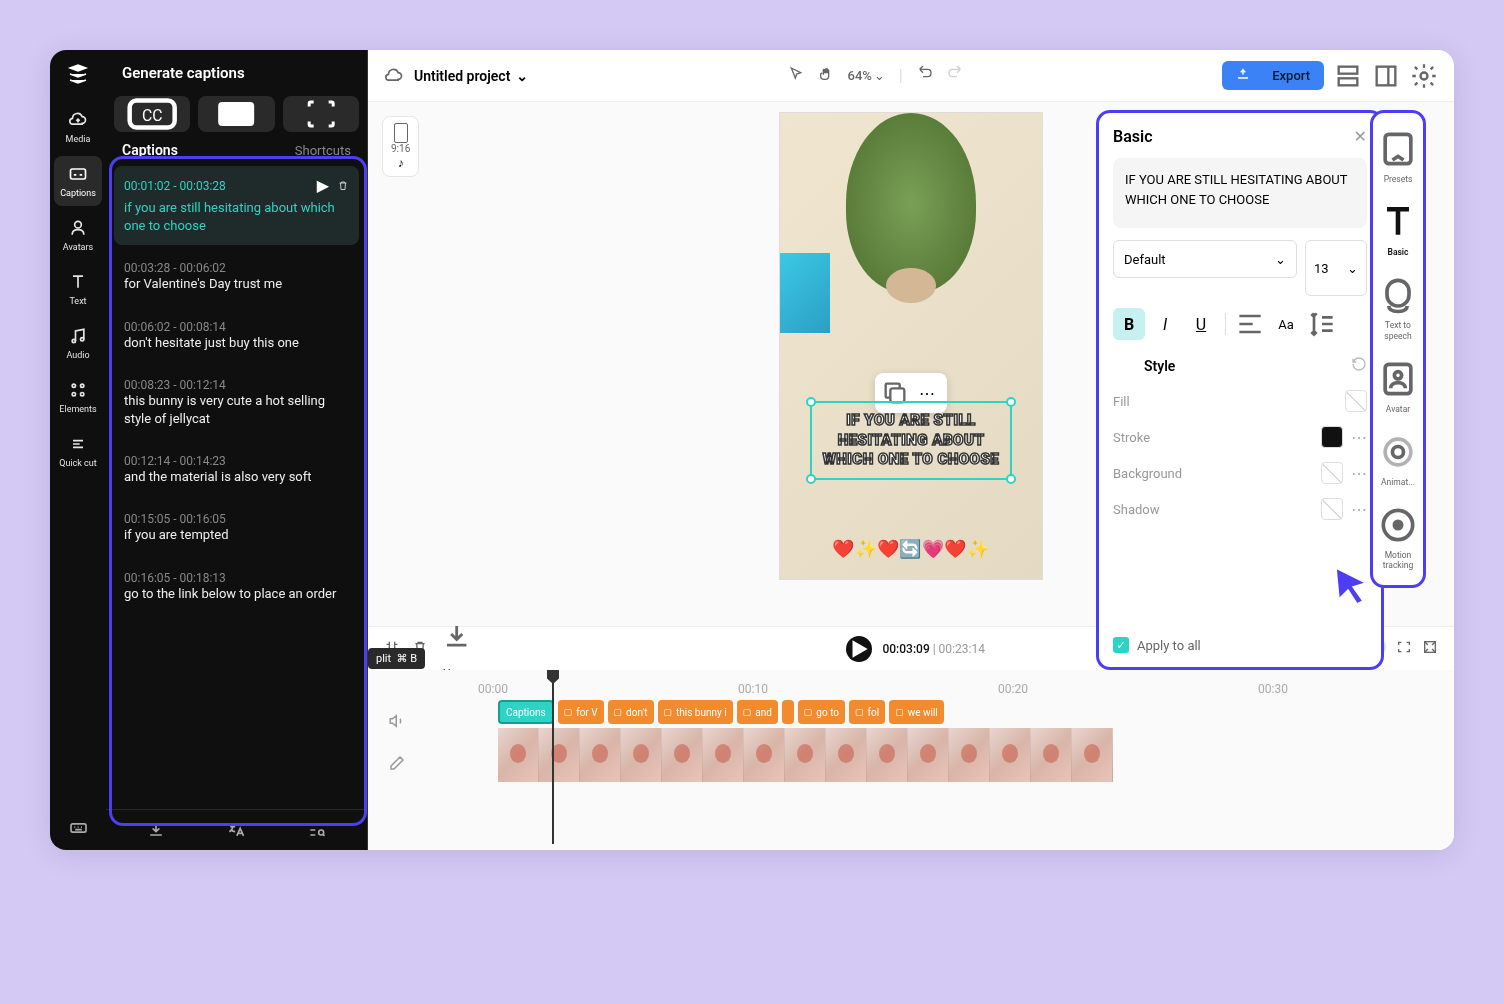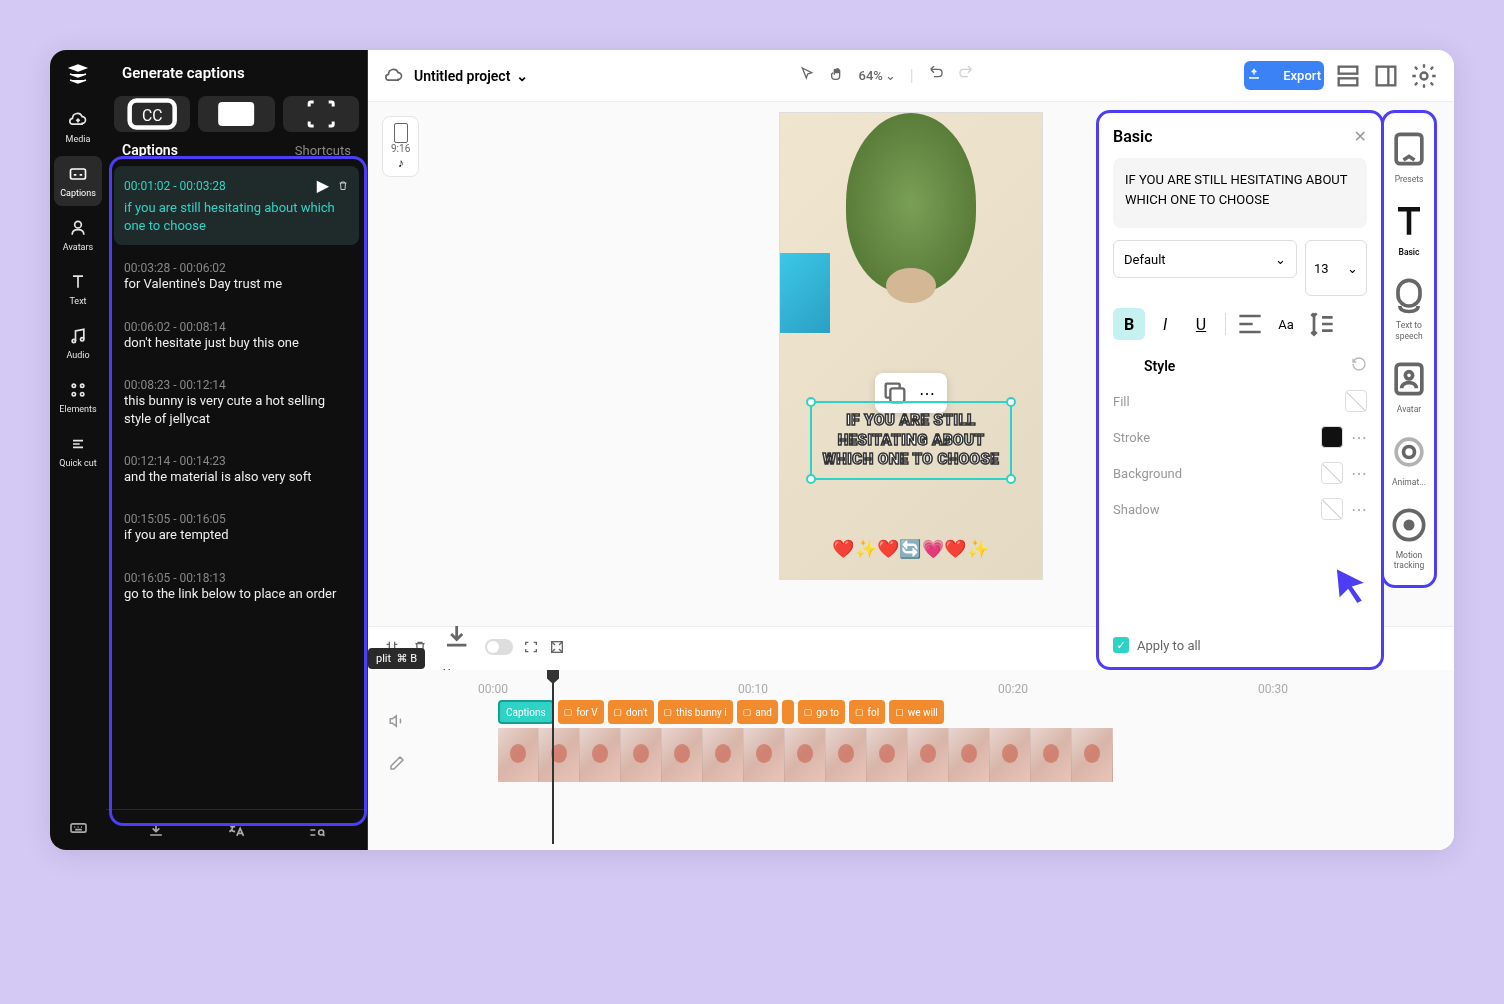--- a/index.html
+++ b/index.html
@@ -38,21 +38,21 @@
     .footer-icon { width: 20px; height: 20px; color: #aaa; }
     
     .main-area { flex: 1; display: flex; flex-direction: column; }
     .top-bar { height: 52px; display: flex; align-items: center; justify-content: space-between; padding: 0 16px; border-bottom: 1px solid #eee; }
     .top-left { display: flex; align-items: center; gap: 10px; }
     .cloud-icon { width: 20px; height: 20px; color: #666; }
     .project-title { font-size: 14px; font-weight: 600; display: flex; align-items: center; gap: 6px; }
     .top-center { display: flex; align-items: center; gap: 14px; color: #666; }
     .zoom-display { font-size: 13px; font-weight: 500; display: flex; align-items: center; gap: 2px; }
     .top-right { display: flex; align-items: center; gap: 10px; }
-    .export-btn { background: #3b82f6; color: #ffffff; padding: 6px 3px; border-radius: 6px; font-size: 13px; font-weight: 500; display: flex; align-items: center; gap: 22px; cursor: pointer; }
+    .export-btn { background: #3b82f6; color: #0f172a; padding: 6px 14px; border-radius: 6px; font-size: 13px; font-weight: 500; display: flex; align-items: center; gap: 22px; cursor: pointer; }
     .top-icon-btn { width: 28px; height: 28px; display: flex; align-items: center; justify-content: center; color: #666; cursor: pointer; }
     
     .preview-area { flex: 1; display: flex; position: relative; background: #fafafa; }
     .aspect-badge { position: absolute; left: 14px; top: 14px; background: white; border: 1px solid #e5e5e5; border-radius: 8px; padding: 6px 8px; display: flex; flex-direction: column; align-items: center; }
     .aspect-icon { width: 14px; height: 20px; border: 1.5px solid #666; border-radius: 2px; }
     .aspect-ratio { font-size: 10px; color: #666; }
     .tiktok-icon { font-size: 12px; margin-top: 2px; }
     
     .video-frame { width: 264px; height: 468px; margin: 10px auto 0; background: linear-gradient(135deg, #f0e6d0 0%, #e4d9c2 100%); position: relative; border: 1px solid #ddd; }
     .tree-blob { position: absolute; top: 0; left: 50%; transform: translateX(-50%); width: 130px; height: 180px; background: radial-gradient(ellipse at center, #7a9f56 0%, #5a7d3a 70%, #4a6830 100%); border-radius: 50% 50% 45% 45%; }
@@ -84,21 +84,21 @@
     .color-swatch { width: 22px; height: 22px; border-radius: 4px; border: 1px solid #ddd; }
     .color-swatch.black { background: #111; }
     .color-swatch.empty { background: white; position: relative; }
     .color-swatch.empty::after { content: ''; position: absolute; width: 130%; height: 1px; background: #ccc; top: 50%; left: -15%; transform: rotate(45deg); }
     .style-more { color: #aaa; font-size: 16px; cursor: pointer; }
     .apply-row { margin-top: auto; display: flex; align-items: center; gap: 8px; padding-top: 10px; }
     .apply-check { width: 16px; height: 16px; background: #2dd4c5; border-radius: 3px; display: flex; align-items: center; justify-content: center; color: white; font-size: 11px; }
     .apply-label { font-size: 13px; color: #666; }
     .cursor-overlay { position: absolute; bottom: 62px; right: 10px; width: 40px; height: 42px; z-index: 20; }
     
-    .right-sidebar { position: absolute; right: 17px; top: 60px; width: 56px; background: white; border: 3px solid #4d3ef5; border-radius: 14px; padding: 8px 0; display: flex; flex-direction: column; align-items: center; gap: 4px; z-index: 10; }
+    .right-sidebar { position: absolute; right: 28px; top: 60px; width: 56px; background: white; border: 3px solid #4d3ef5; border-radius: 14px; padding: 8px 0; display: flex; flex-direction: column; align-items: center; gap: 4px; z-index: 10; }
     .right-nav-item { width: 44px; padding: 6px 0; display: flex; flex-direction: column; align-items: center; gap: 3px; color: #666; cursor: pointer; border-radius: 8px; }
     .right-nav-item.active { color: #111; font-weight: 600; }
     .right-nav-label { font-size: 8.5px; text-align: center; line-height: 1.2; }
     
     .playback-bar { height: 44px; display: flex; align-items: center; padding: 0 16px; gap: 12px; border-top: 1px solid #eee; }
     .playback-left { display: flex; gap: 12px; align-items: center; }
     .playback-center { flex: 1; display: flex; align-items: center; justify-content: center; gap: 10px; }
     .play-btn { width: 26px; height: 26px; background: #111; border-radius: 50%; display: flex; align-items: center; justify-content: center; cursor: pointer; }
     .time-display { font-size: 12px; }
     .time-current { color: #111; font-weight: 500; }
@@ -375,20 +375,31 @@
         <span><svg width="16" height="16" viewBox="0 0 24 24" fill="none" stroke="#666" stroke-width="2">
               <path d="M8 4v16M16 4v16M4 8h4M4 16h4M16 8h4M16 16h4"></path>
             </svg></span>
         <span><svg width="16" height="16" viewBox="0 0 24 24" fill="none" stroke="#666" stroke-width="2">
               <path d="M5 7h14M9 7V5h6v2M7 7l1 13h8l1-13"></path>
             </svg></span>
         <span><svg width="16" height="16" viewBox="0 0 24 24" fill="none" stroke="#666" stroke-width="2">
               <path d="M12 4v10m-4-4l4 4 4-4M5 18h14"></path>
             </svg> ⌄</span>
       </div>
+      <div class="playback-center">
+        <div class="play-btn">
+            <svg width="10" height="10" viewBox="0 0 24 24" fill="white">
+              <path d="M6 4l14 8-14 8z"></path>
+            </svg>
+          </div>
+        <div class="time-display">
+          <span class="time-current">00:03:09</span>
+          <span class="time-total"> | <span>00:23:14</span></span>
+        </div>
+      </div>
       <div class="playback-right">
         <span><svg width="28" height="16" viewBox="0 0 28 16">
               <rect width="28" height="16" rx="8" fill="#ddd"></rect>
               <circle cx="8" cy="8" r="6" fill="white"></circle>
             </svg></span>
         <span><svg width="16" height="16" viewBox="0 0 24 24" fill="none" stroke="#666" stroke-width="2">
               <path d="M4 9V5h4M20 9V5h-4M4 15v4h4M20 15v4h-4"></path>
             </svg></span>
         <span><svg width="16" height="16" viewBox="0 0 24 24" fill="none" stroke="#666" stroke-width="2">
               <rect x="4" y="4" width="16" height="16"></rect>

